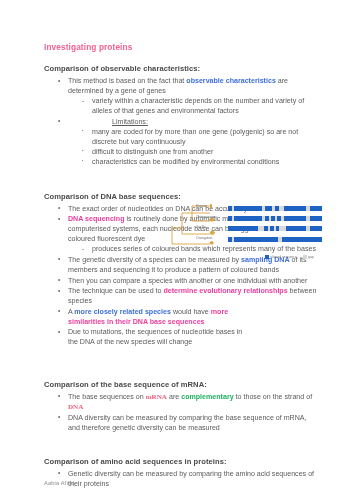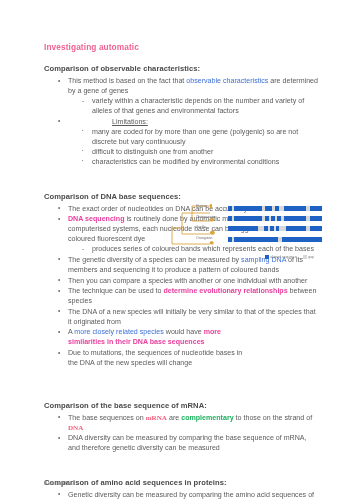--- a/index.html
+++ b/index.html
@@ -84,21 +84,21 @@
     color: #6b6b6d;
     font-size: 7px;
   }
   ul.lv2.dash-sq > li:before {
     content: "\25AA";
     font-size: 4px;
     top: 1px;
     color: #8a8a8c;
   }
   .u { text-decoration: underline; padding-left: 44px; }
-  .hl-blue { color: #3d6fd6; font-weight: normal; }
+  .hl-blue { color: #3d6fd6; font-weight: bold; }
   .hl-magenta { color: #e83e9c; font-weight: bold; }
   .hl-red { color: #f4607c; font-weight: bold; font-family: Liberation Serif, serif; }
   .hl-green { color: #1fb05e; font-weight: bold; }
 
   .with-figure {
     position: relative;
   }
   .figure {
     position: absolute;
     right: -2px;
@@ -168,21 +168,21 @@
     color: #8d8d8f;
     letter-spacing: 0.2px;
   }
   .narrow { max-width: 175px; }
 </style>
 </head>
 <body>
 
 <div class="page">
 
-  <div class="doc-title">Investigating automatic</div>
+  <div class="doc-title">Investigating proteins</div>
 
   <h2 class="section-head">Comparison of observable characteristics:</h2>
   <ul class="lv1">
     <li>
       <span>This method is based on the fact that </span><span class="hl-blue">observable characteristics</span><span> are determined by a gene of genes</span>
       <ul class="lv2">
         <li>variety within a characteristic depends on the number and variety of alleles of that genes and environmental factors</li>
       </ul>
     </li>
     <li>
@@ -197,31 +197,30 @@
 
   <div class="spacer-md"></div>
 
   <h2 class="section-head">Comparison of DNA base sequences:</h2>
   <div class="with-figure">
     <ul class="lv1">
       <li>The exact order of nucleotides on DNA can be accurately determined.</li>
       <li>
         <span class="hl-magenta">DNA sequencing</span><span> is routinely done by automatic machines and in the computerised systems, each nucleotide base can be tagged with a different coloured fluorescent dye</span>
         <ul class="lv2">
-          <li>produces series of coloured bands which represents each of the bases</li>
+          <li>produces series of coloured bands which represents many of the bases</li>
         </ul>
       </li>
       <li>
         <span>The genetic diversity of a species can be measured by </span><span class="hl-blue">sampling DNA</span><span> of its members and sequencing it to produce a pattern of coloured bands</span>
       </li>
       <li>Then you can compare a species with another or one individual with another</li>
       <li>
         <span>The technique can be used to </span><span class="hl-magenta">determine evolutionary relationships</span><span> between species</span>
       </li>
-      <li>The DNA of a new species will initially be very similar to that of the species that it originated from</li>
       <li class="narrow">
         <span>A </span><span class="hl-blue">more closely related species</span><span> would have </span><span class="hl-magenta">more similarities in their DNA base sequences</span>
       </li>
       <li class="narrow">Due to mutations, the sequences of nucleotide bases in the DNA of the new species will change</li>
     </ul>
 
     <div class="figure">
       <div class="tree-wrap">
         <svg class="tree-svg" width="58" height="48" viewBox="0 0 58 48">
           <g stroke="#d9a441" stroke-width="0.9" fill="none">

